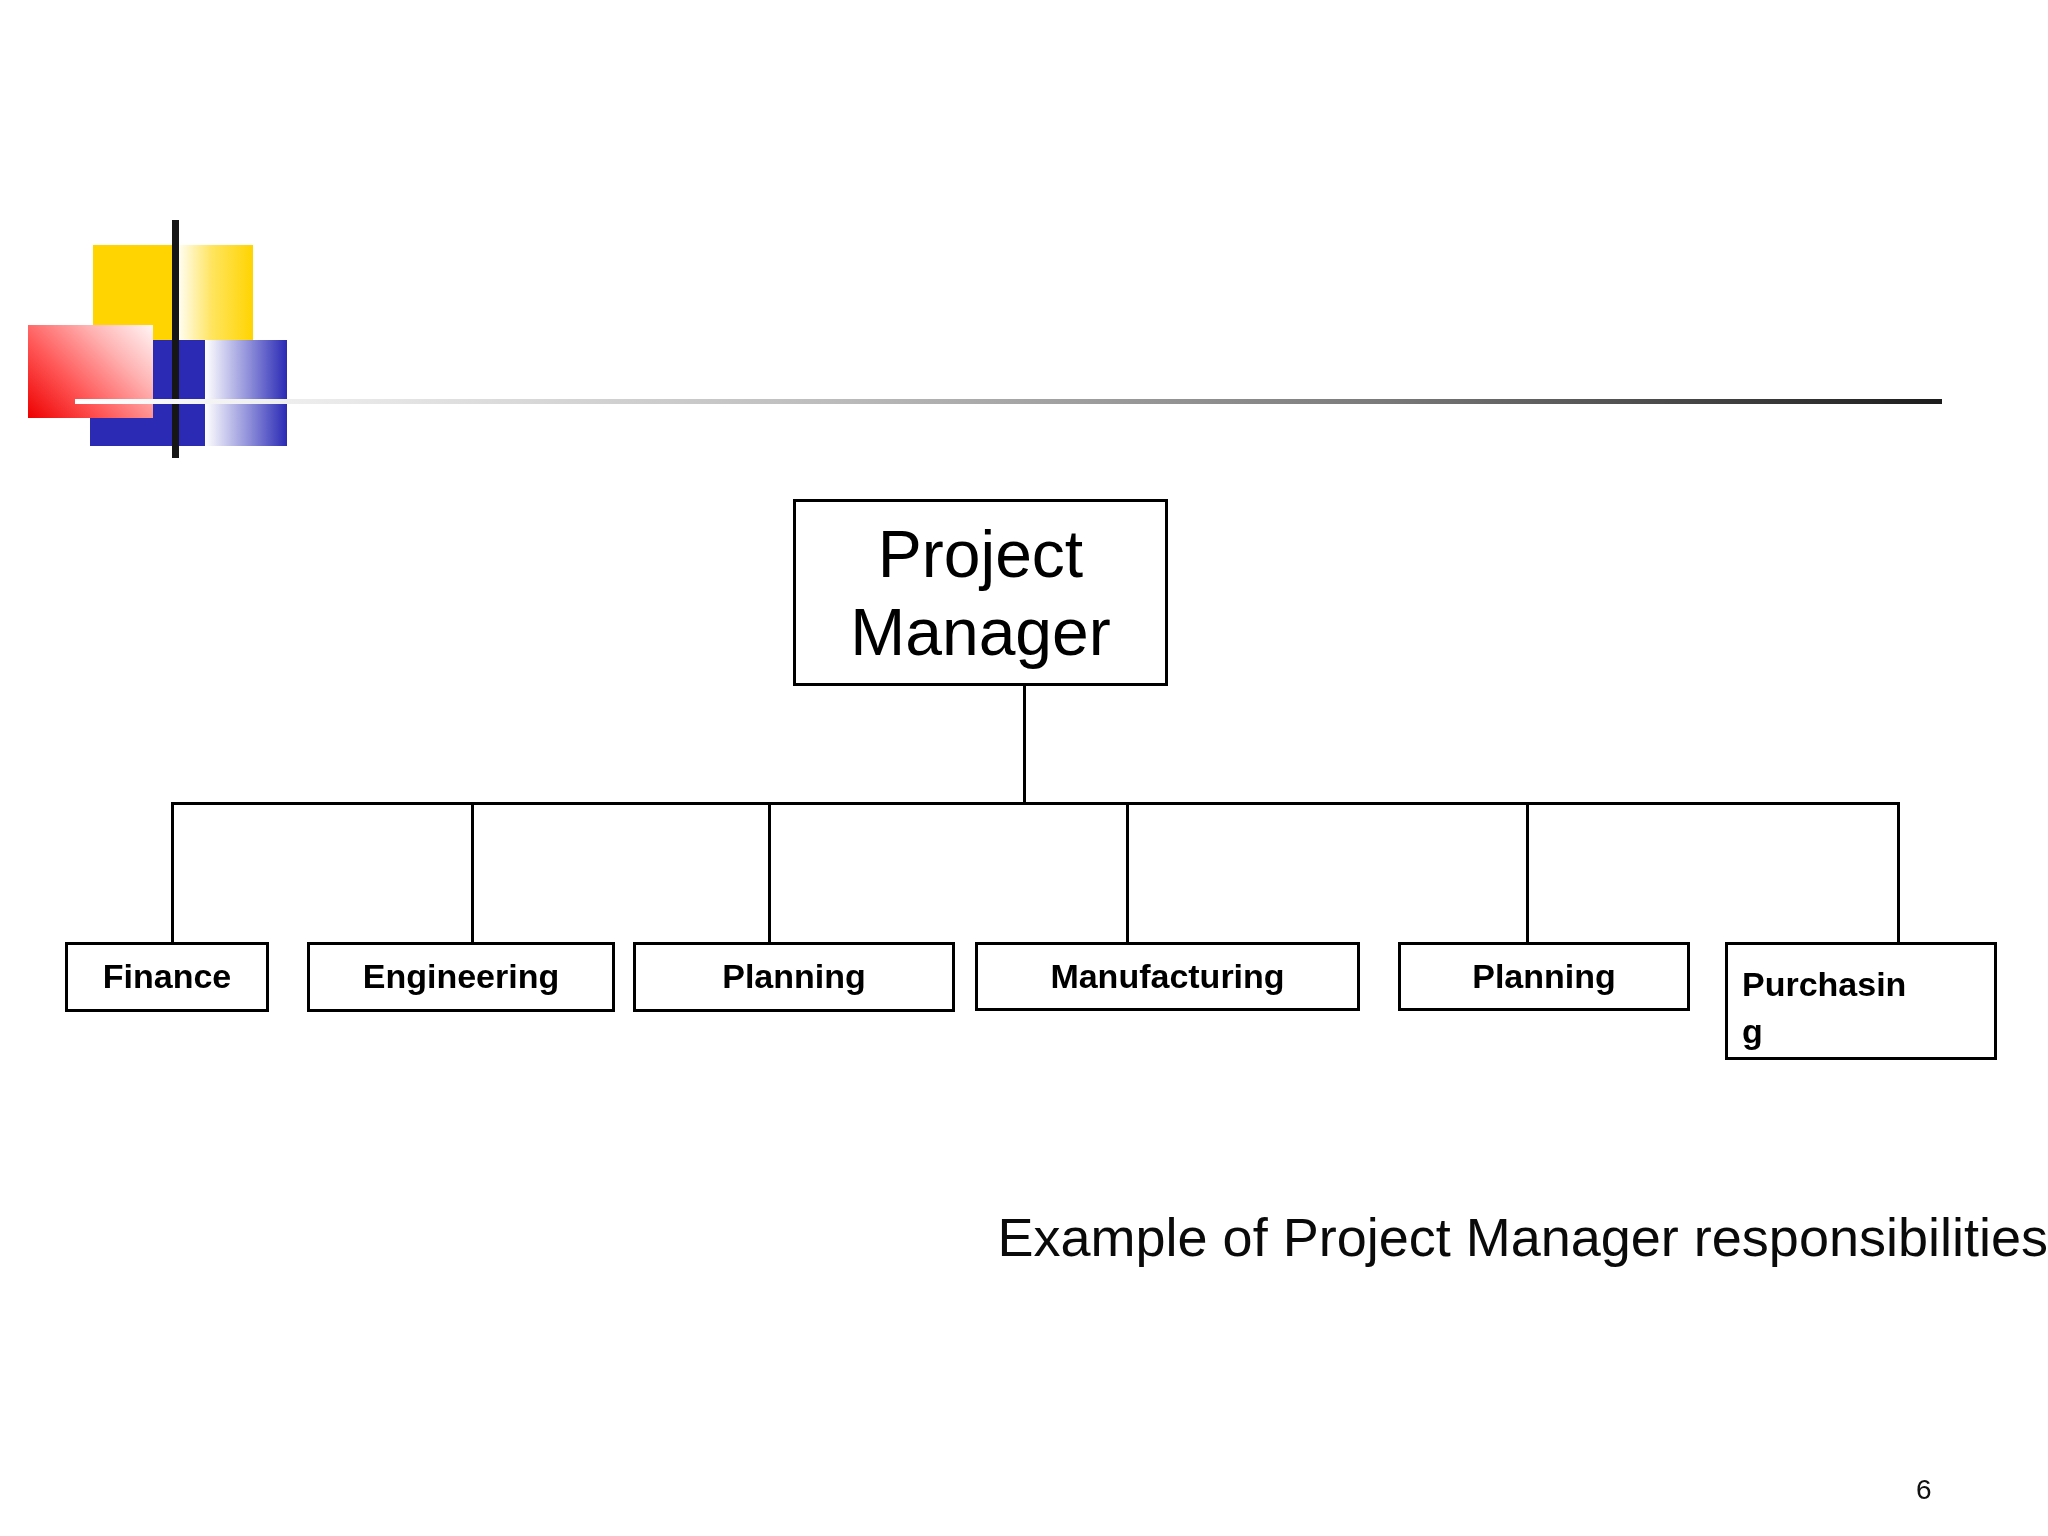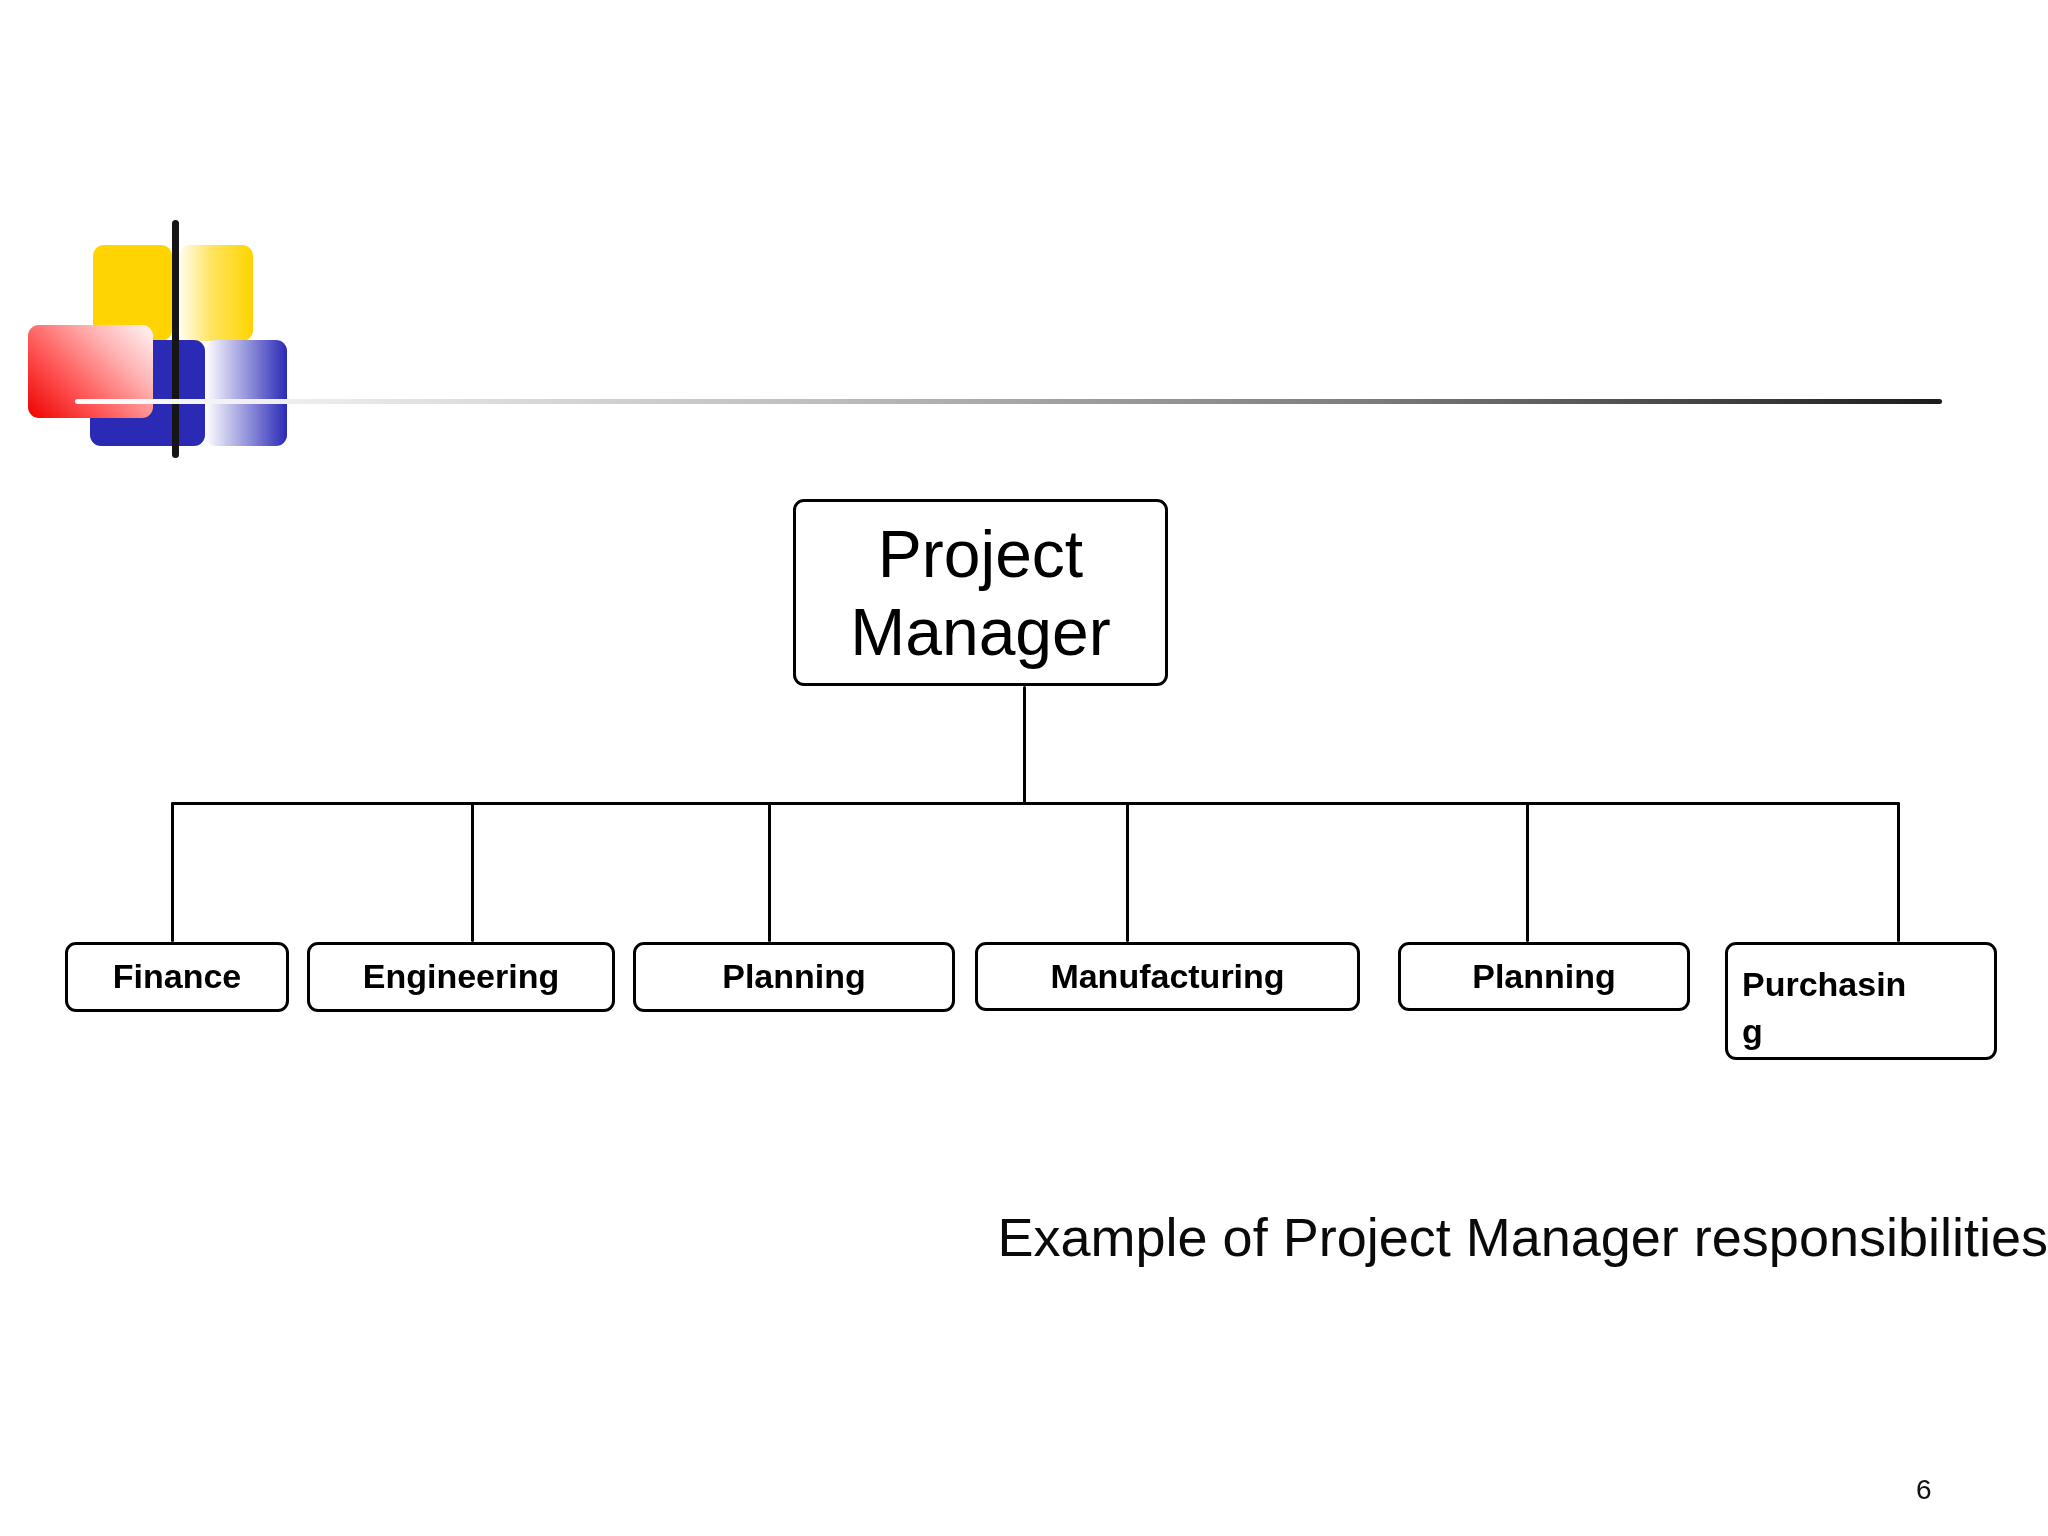--- a/index.html
+++ b/index.html
@@ -3,21 +3,21 @@
 <meta charset="utf-8">
 <style>
   html,body{margin:0;padding:0;}
   body{
     width:2048px;height:1536px;
     background:#ffffff;
     font-family:"Liberation Sans", sans-serif;
     position:relative;
     overflow:hidden;
   }
-  .abs{position:absolute;border-radius:11px;}
+  .abs{position:absolute;}
 
   
   #logo-yellow-left   {left:93px;  top:245px; width:79px;  height:96px;  background:#ffd400;}
   #logo-yellow-right  {left:179px; top:245px; width:74px;  height:96px;
                        background:linear-gradient(to right,#fffdf0 0%,#ffe45e 45%,#ffd400 100%);}
   #logo-blue-solid    {left:90px;  top:340px; width:115px; height:106px; background:#2a2ab5;}
   #logo-blue-gradient {left:205px; top:340px; width:82px;  height:106px;
                        background:linear-gradient(to right,#ffffff 0%,#8c8cd9 55%,#2a2ab5 100%);}
   #logo-red-square    {left:28px;  top:325px; width:125px; height:93px;
                        background:linear-gradient(45deg,#ee0000 0%,#f55 35%,#ffb3b3 70%,#fff6f6 100%);}
@@ -74,21 +74,21 @@
 
 <div>
   <div class="abs org-box" id="pm-box">Project Manager</div>
 
   <div class="abs connector" style="left:1023px;top:686px;width:3px;height:119px;"></div>
 
   <div class="abs connector" style="left:171px;top:802px;width:1729px;height:3px;"></div>
 
   <div id="departments">
       <div class="abs connector" style="left: 171px; top: 802px; width: 3px; height: 140px;"></div>
-      <div class="abs org-box dept-box" style="left: 65px; top: 942px; width: 224px; height: 70px;">Finance</div>
+      <div class="abs org-box dept-box" style="left: 65px; top: 942px; width: 204px; height: 70px;">Finance</div>
       <div class="abs connector" style="left: 471px; top: 802px; width: 3px; height: 140px;"></div>
       <div class="abs org-box dept-box" style="left: 307px; top: 942px; width: 308px; height: 70px;">Engineering</div>
       <div class="abs connector" style="left: 768px; top: 802px; width: 3px; height: 140px;"></div>
       <div class="abs org-box dept-box" style="left: 633px; top: 942px; width: 322px; height: 70px;">Planning</div>
       <div class="abs connector" style="left: 1126px; top: 802px; width: 3px; height: 140px;"></div>
       <div class="abs org-box dept-box" style="left: 975px; top: 942px; width: 385px; height: 69px;">Manufacturing</div>
       <div class="abs connector" style="left: 1526px; top: 802px; width: 3px; height: 140px;"></div>
       <div class="abs org-box dept-box" style="left: 1398px; top: 942px; width: 292px; height: 69px;">Planning</div>
       <div class="abs connector" style="left: 1897px; top: 802px; width: 3px; height: 140px;"></div>
       <div class="abs org-box dept-box left-align" style="left: 1725px; top: 942px; width: 272px; height: 118px;">Purchasin

